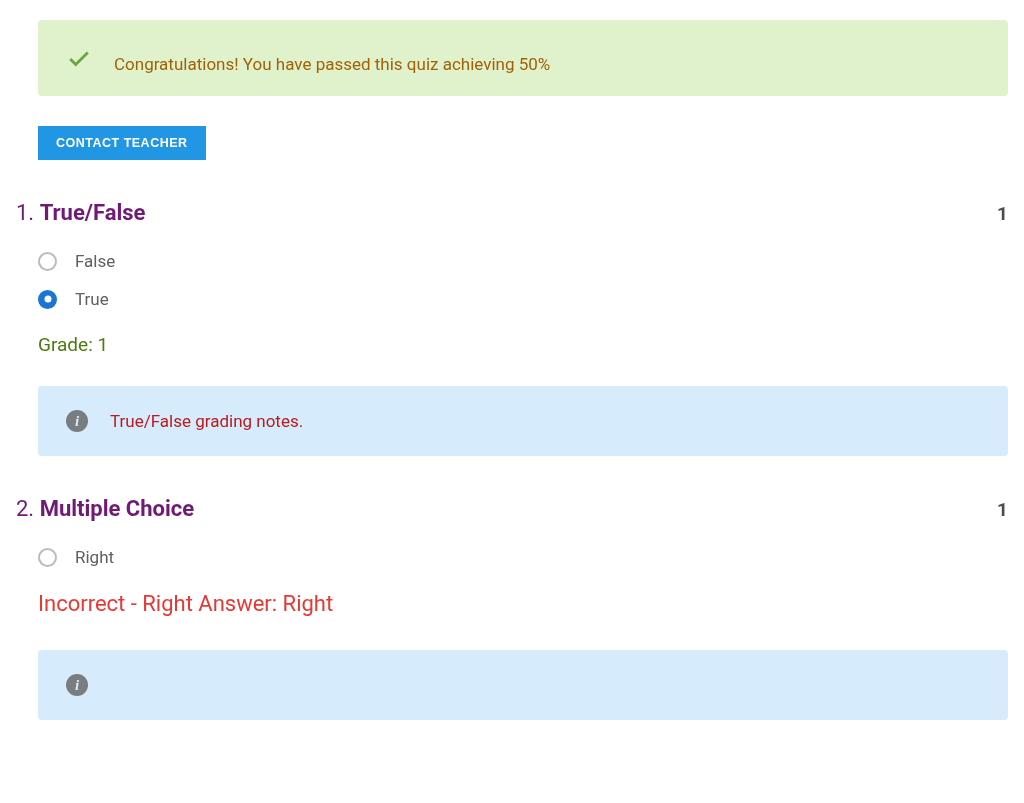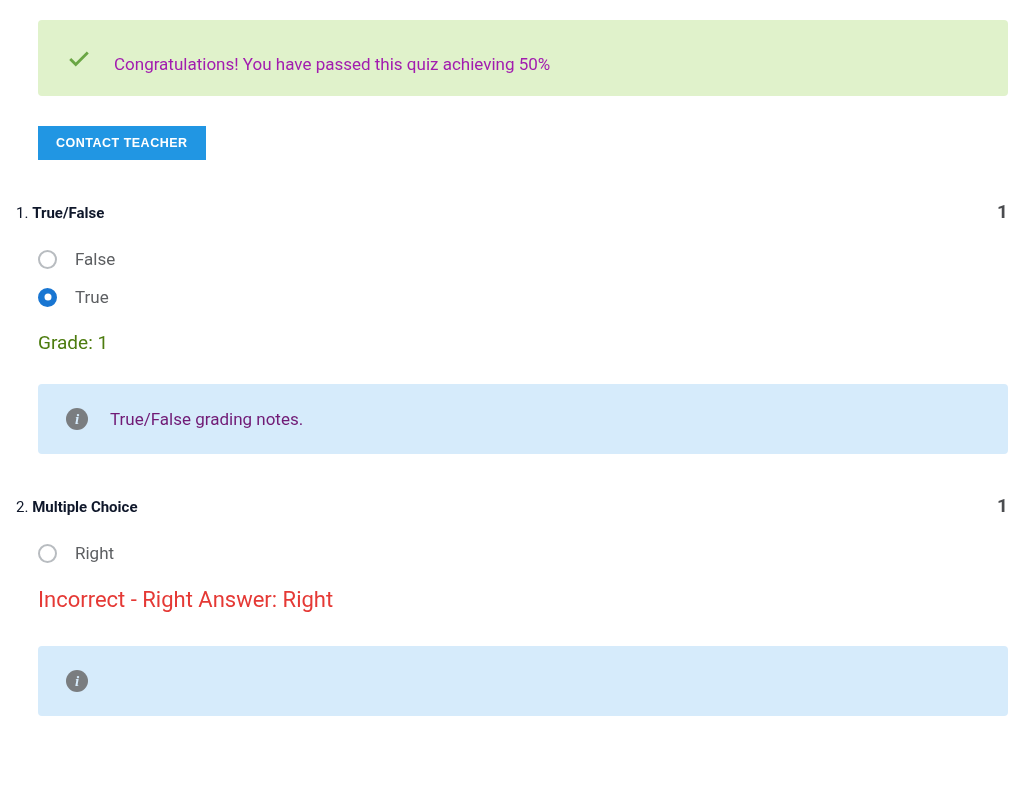--- a/index.html
+++ b/index.html
@@ -22,21 +22,21 @@
     margin-left: 22px;
     margin-bottom: 30px;
   }
   .banner-icon {
     color: #6aa644;
     width: 26px;
     height: 26px;
     flex-shrink: 0;
   }
   .banner-text {
-    color: #a21caf;
+    color: #a16207;
     font-size: 17px;
     margin-top: 12px;
   }
   .contact-btn {
     background: #2196e3;
     color: #fff;
     border: none;
     border-radius: 0;
     padding: 10px 18px;
     font-size: 12.5px;
@@ -48,22 +48,22 @@
     text-transform: uppercase;
   }
   .question-block { margin-bottom: 40px; }
   .question-header {
     display: flex;
     justify-content: space-between;
     align-items: baseline;
     margin-bottom: 26px;
   }
   .question-title {
-    color: #0f172a;
-    font-size: 15px;
+    color: #701a75;
+    font-size: 22px;
     font-weight: 400;
   }
   .question-title .num { font-weight: 400; }
   .question-title .txt { font-weight: 700; }
   .question-points {
     color: #4a4c4f;
     font-size: 19px;
     font-weight: 700;
   }
   .options { margin-left: 22px; margin-bottom: 24px; }
@@ -125,21 +125,21 @@
     color: #d6ebfb;
     display: flex;
     align-items: center;
     justify-content: center;
     font-weight: 700;
     font-style: italic;
     font-family: Georgia, serif;
     font-size: 15px;
     flex-shrink: 0;
   }
-  .note-text { color: #701a75; font-size: 17px; }
+  .note-text { color: #b91c1c; font-size: 17px; }
 </style>
 </head>
 <body>
 
 
 
 
 <div class="banner">
   <svg class="banner-icon" viewBox="0 0 24 24" fill="currentColor">
     <path d="M9 16.2l-4.2-4.2L3 13.8l6 6 12-12-1.8-1.8z"></path>

